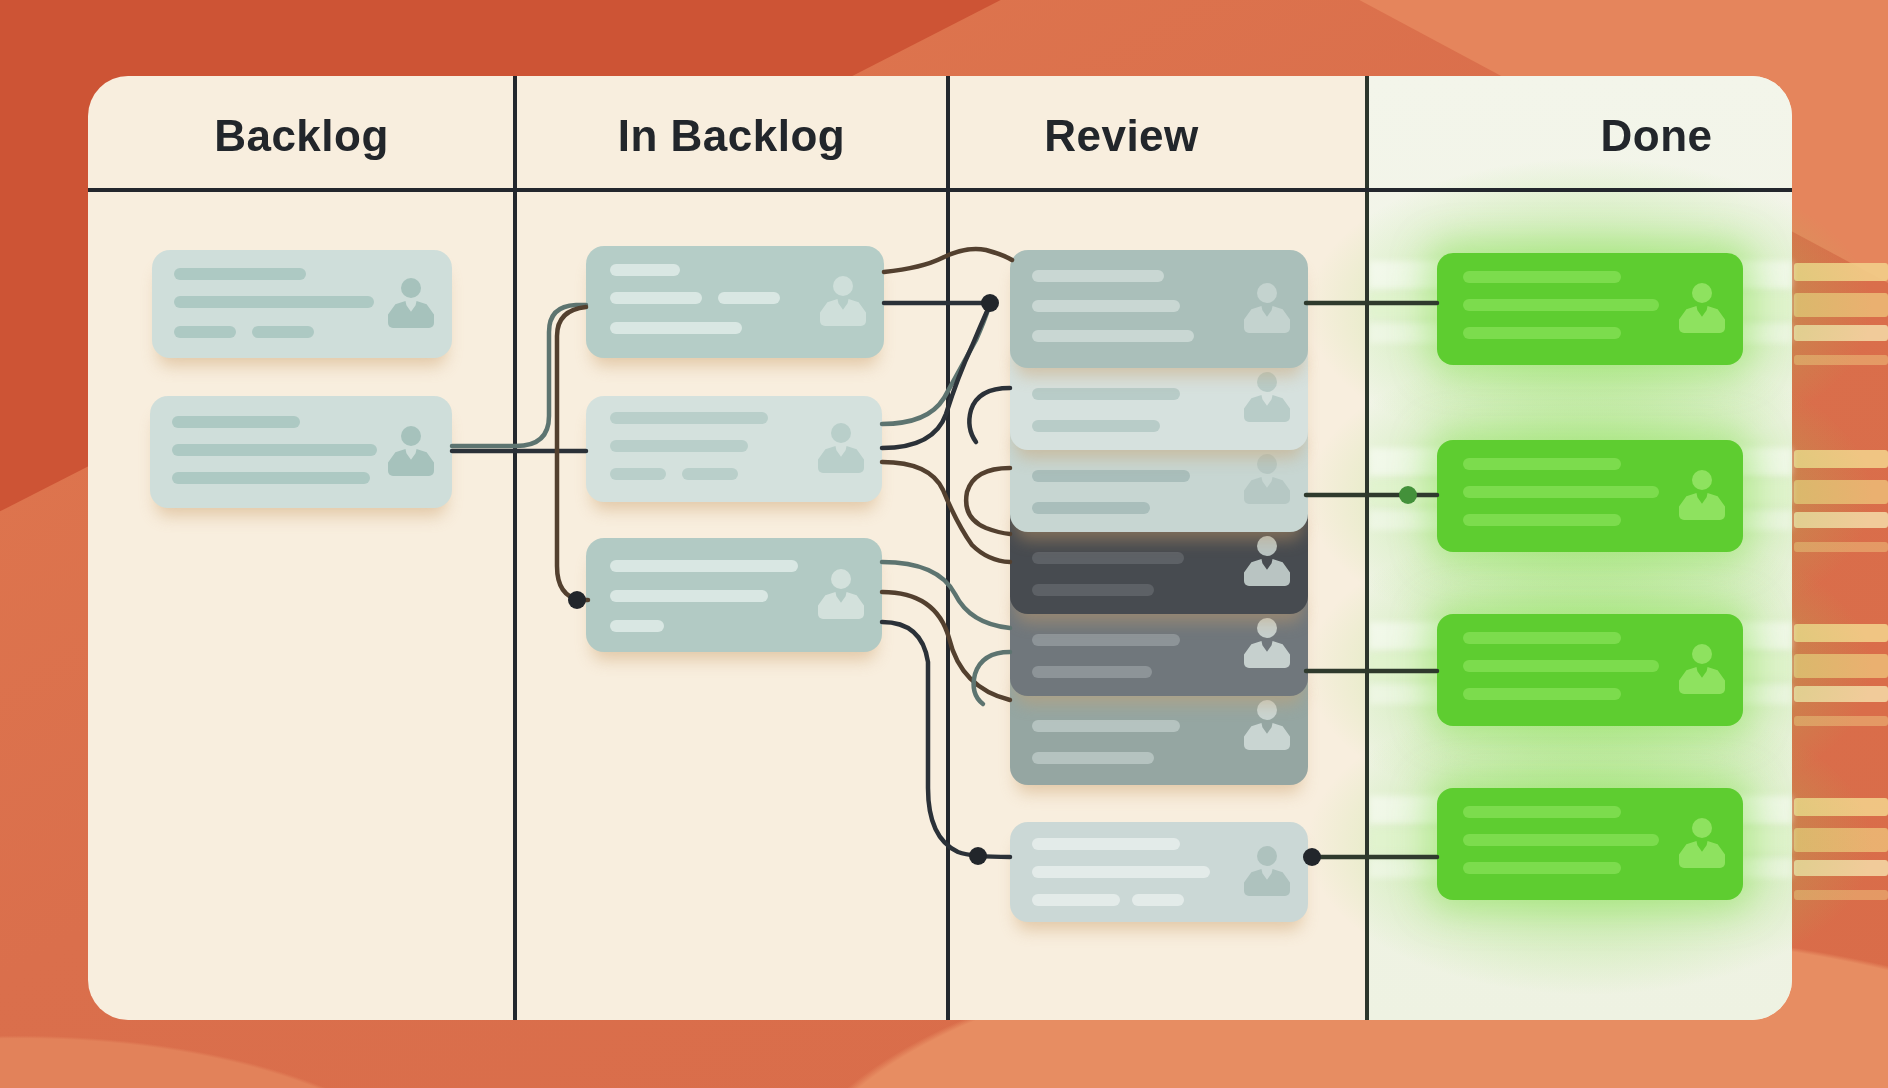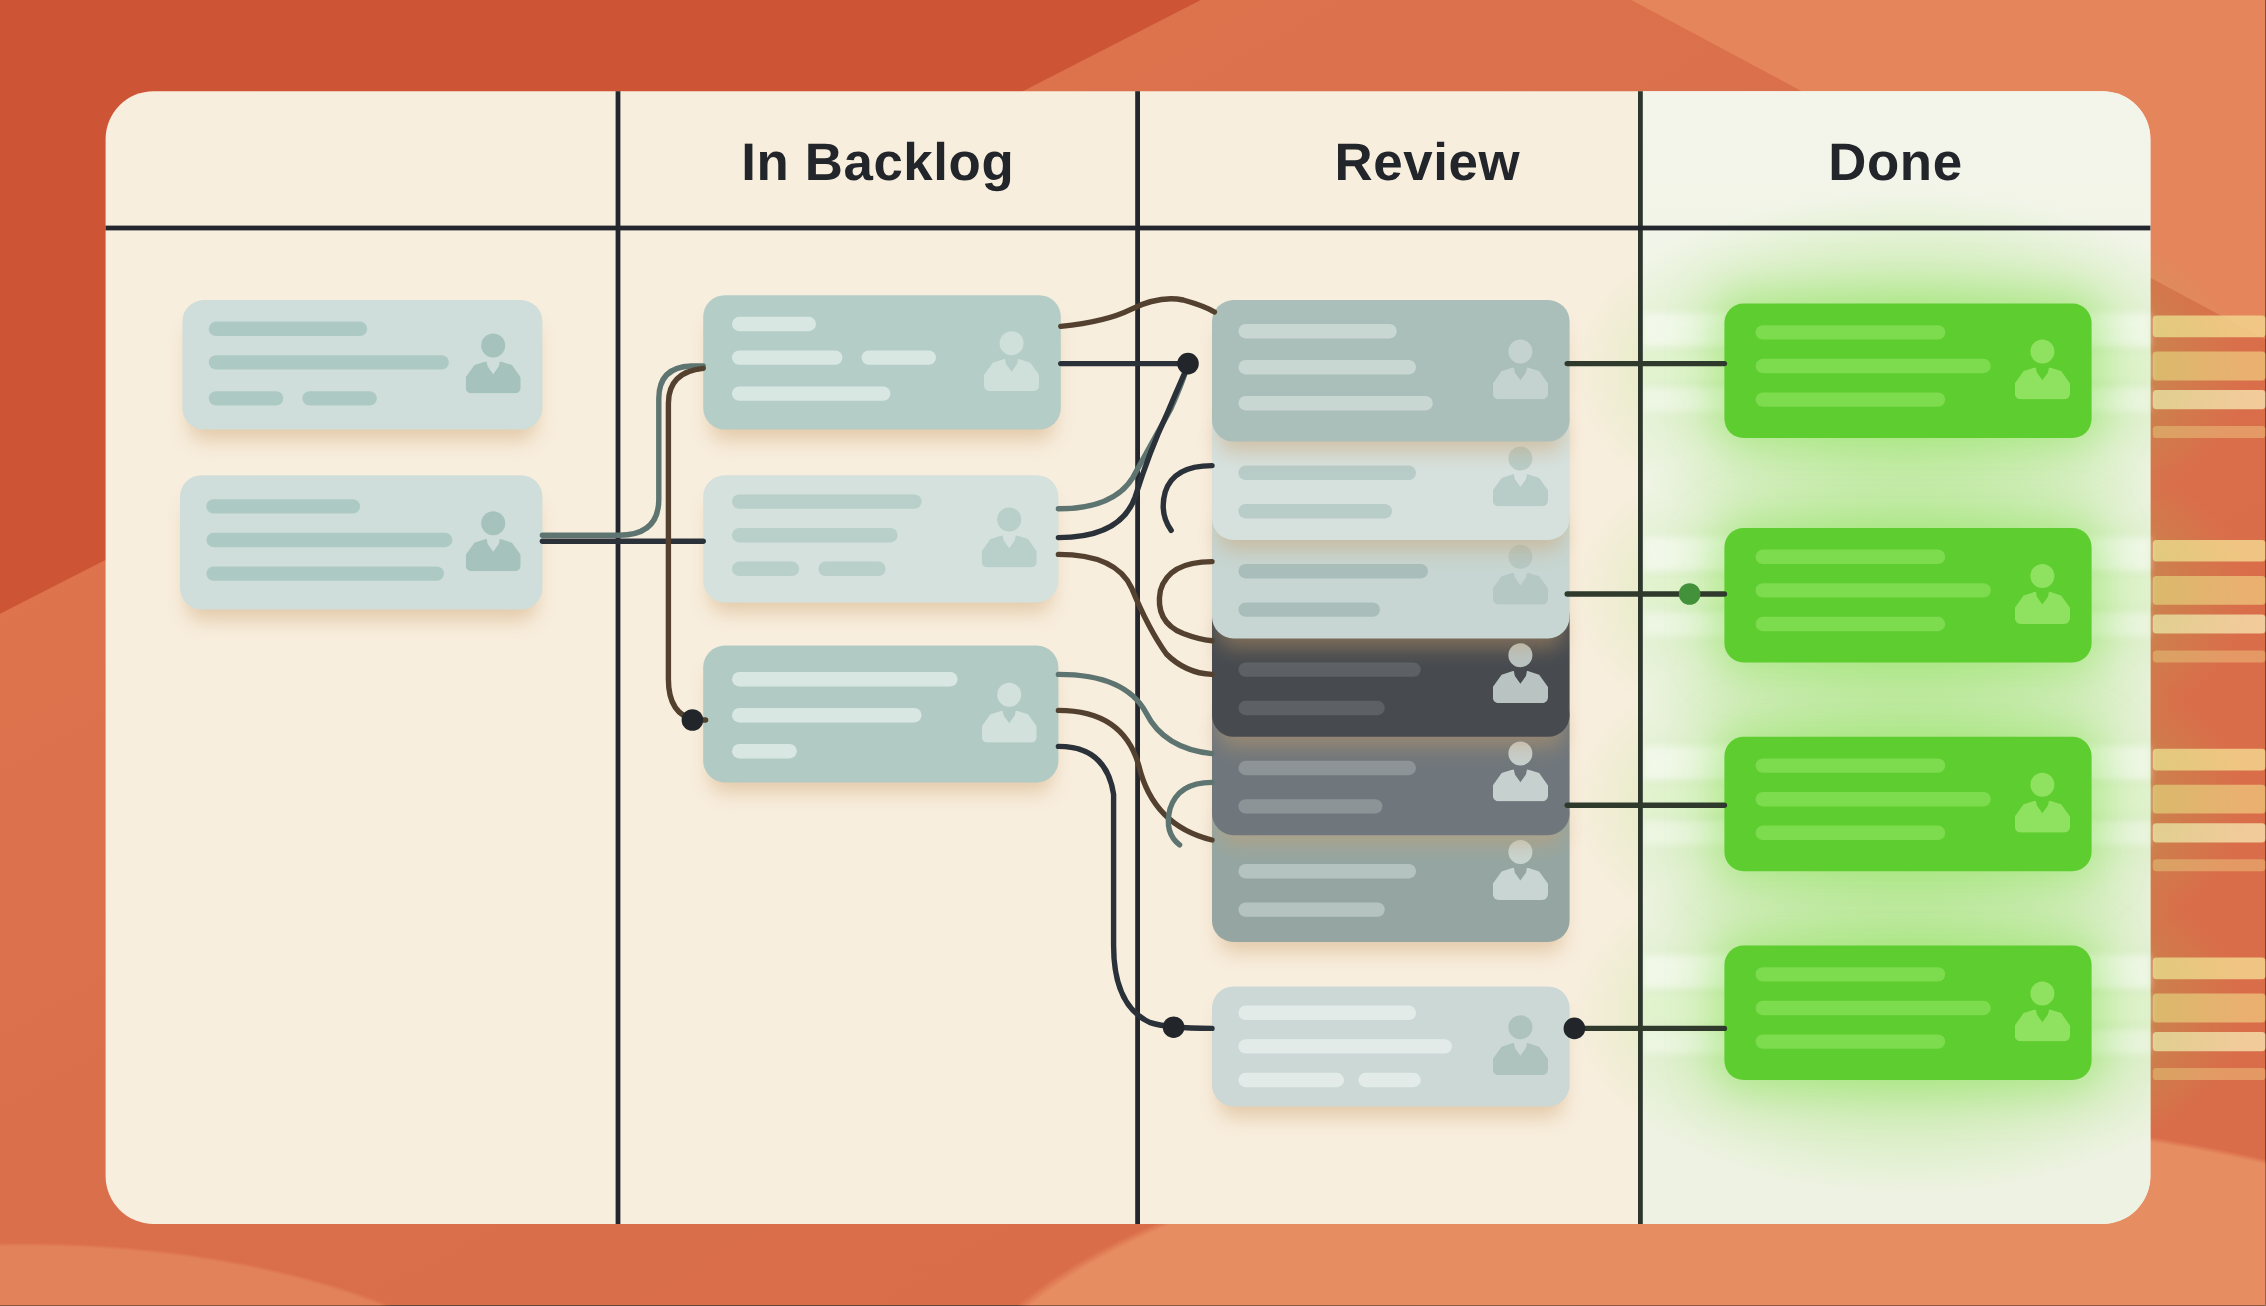--- a/index.html
+++ b/index.html
@@ -85,27 +85,30 @@
       <div class="band" style="left: 1369px; width: 423px; top: 796px; height: 28px; background: rgba(255, 255, 255, 0.5);"></div>
       <div class="band" style="left: 1369px; width: 423px; top: 828px; height: 24px; background: rgba(225, 245, 205, 0.6);"></div>
       <div class="band" style="left: 1369px; width: 423px; top: 858px; height: 20px; background: rgba(255, 255, 255, 0.38);"></div>
     </div>
 
   <div class="abs divider" style="left: 513px; background: rgb(35, 39, 45);"></div>
   <div class="abs divider" style="left: 946px; background: rgb(35, 39, 45);"></div>
   <div class="abs divider" style="left: 1365px; background: rgb(44, 54, 44);"></div>
   <div class="abs header-underline" style="background: rgb(35, 39, 45);"></div>
 
+  <div class="abs col-header" style="left:88px;width:427px">
+      <span>Backlog</span>
+    </div>
   <div class="abs col-header" style="left:515px;width:433px">
       <span>In Backlog</span>
     </div>
-  <div class="abs col-header" style="left:980px;width:419px">
+  <div class="abs col-header" style="left:912px;width:419px">
       <span>Review</span>
     </div>
-  <div class="abs col-header" style="left:1367px;width:425px">
+  <div class="abs col-header" style="left:1444px;width:425px">
       <span>Done</span>
     </div>
 
   <div id="cards">
       <div class="card" style="left: 152px; top: 250px; width: 300px; height: 108px; background: rgb(207, 222, 218); z-index: 10;">
         <div class="tline" style="left: 22px; top: 18px; width: 132px; background: rgb(173, 201, 195);"></div>
         <div class="tline" style="left: 22px; top: 46px; width: 200px; background: rgb(173, 201, 195);"></div>
         <div class="tline" style="left: 22px; top: 76px; width: 62px; background: rgb(173, 201, 195);"></div>
         <div class="tline" style="left: 100px; top: 76px; width: 62px; background: rgb(173, 201, 195);"></div>
         <div class="avatar" style="--av: #a6c2bc; top: 28px;">

